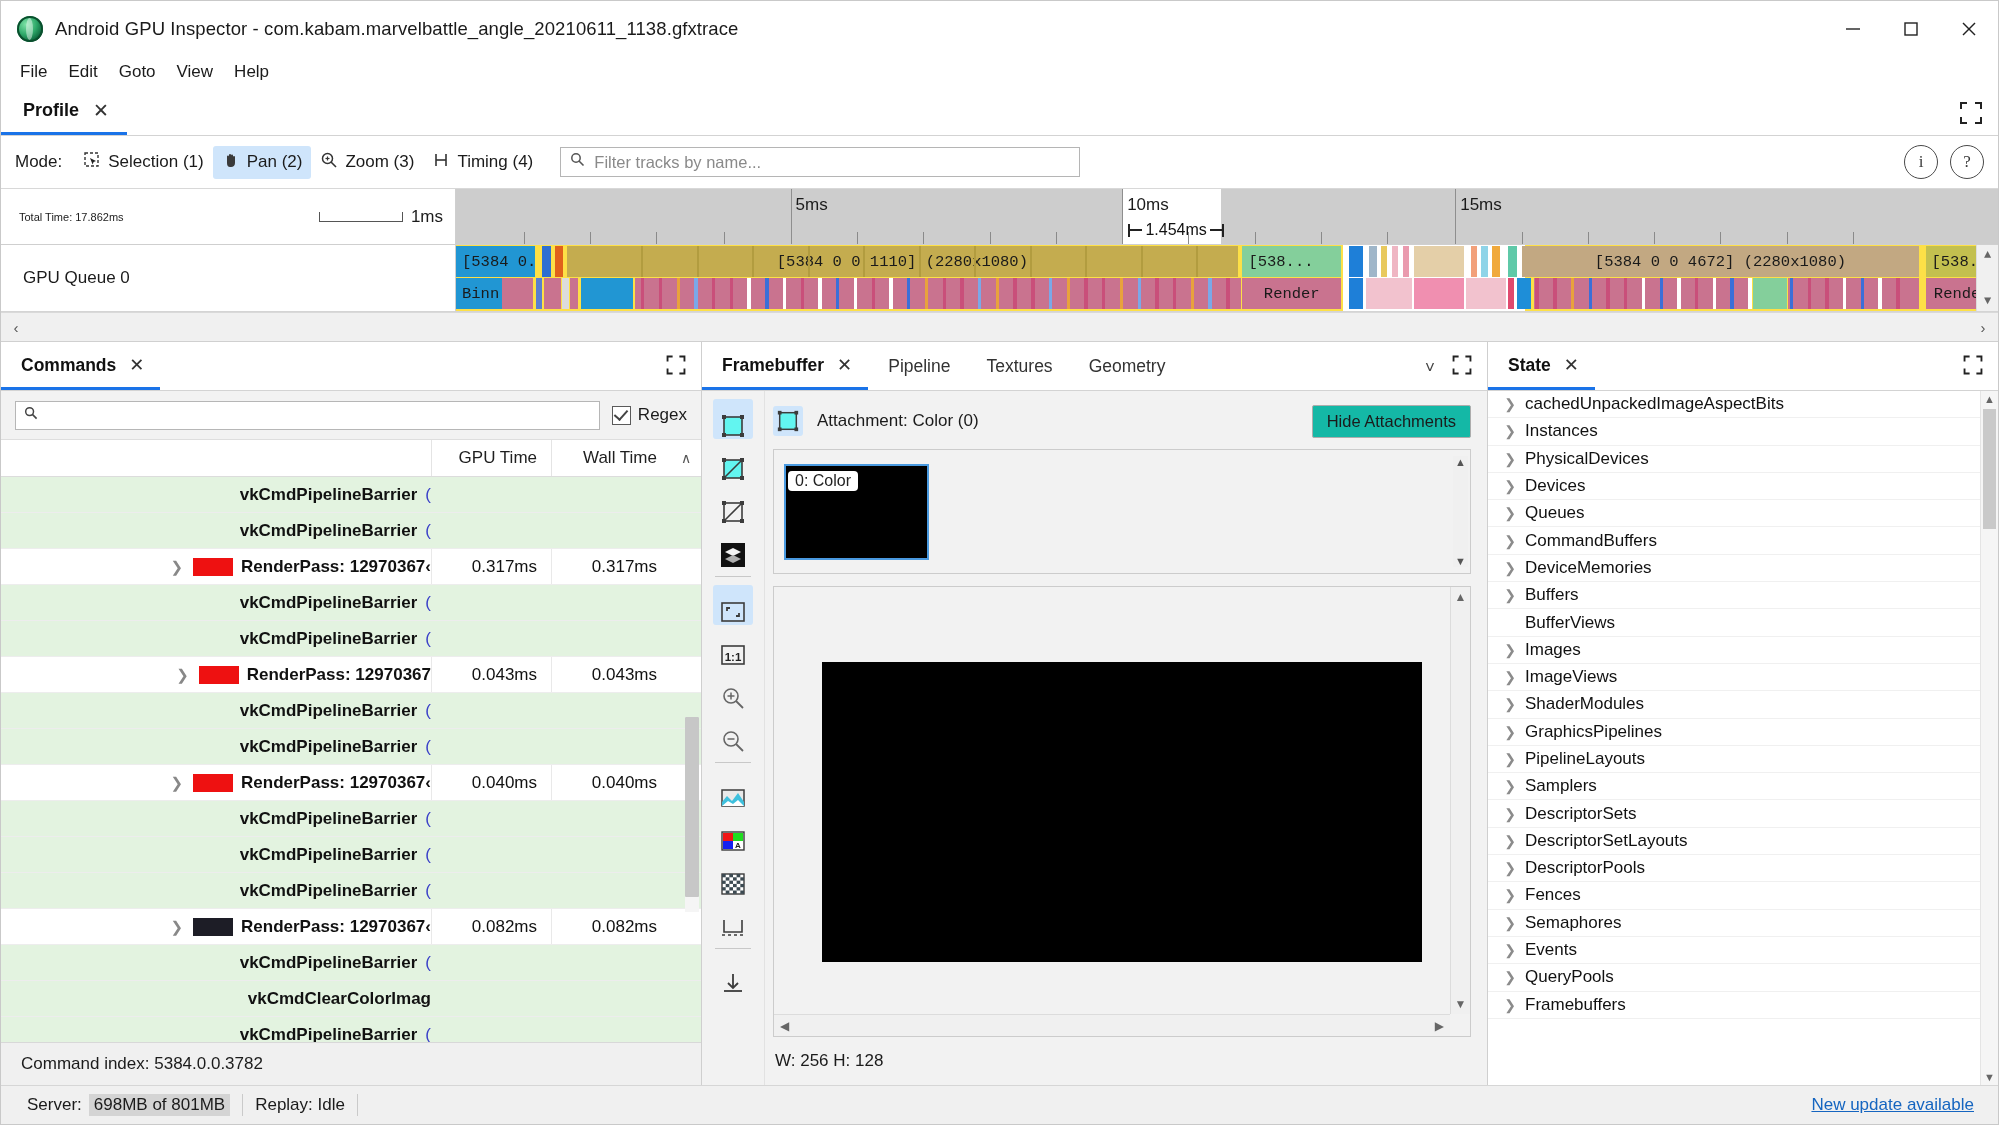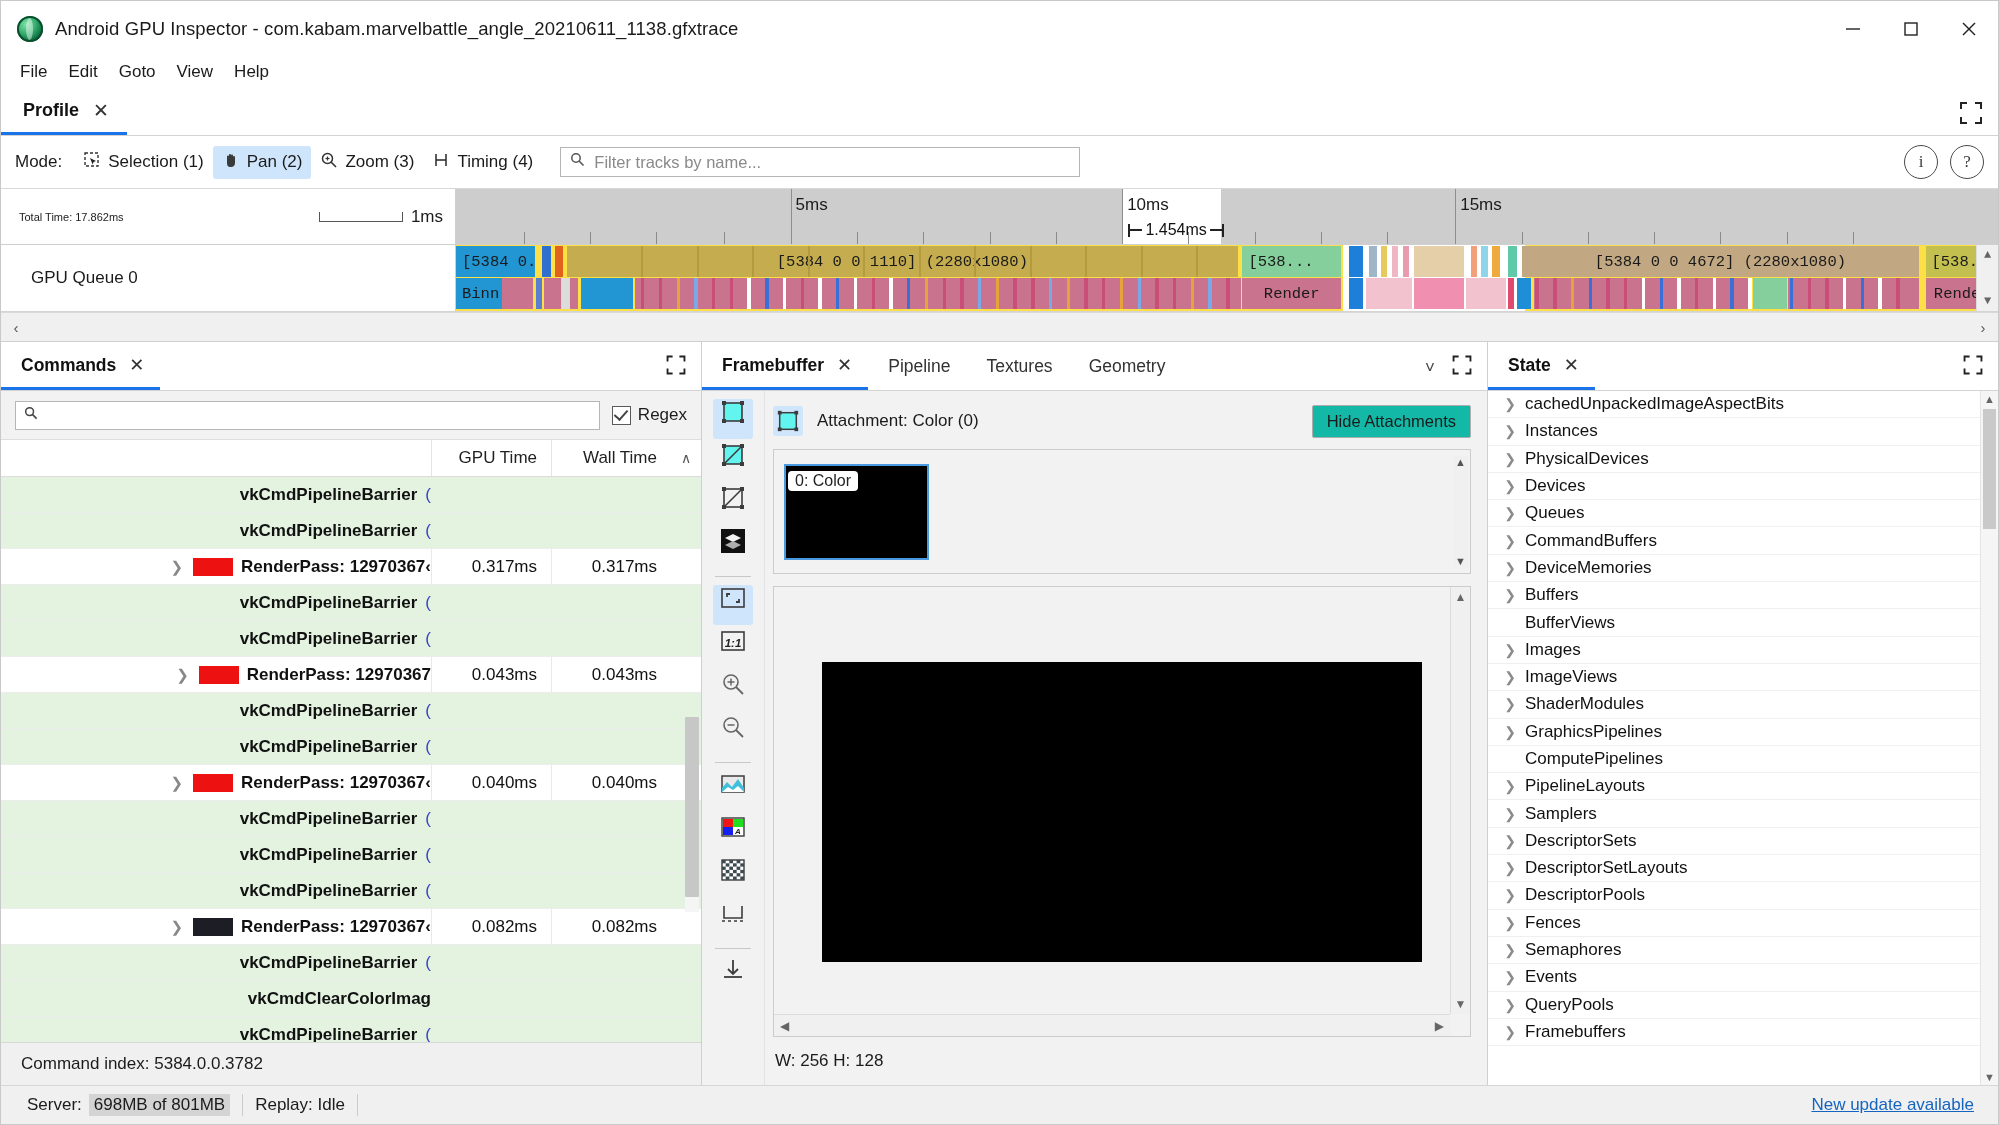--- a/index.html
+++ b/index.html
@@ -61,21 +61,21 @@
   .tl-sel{position:absolute;top:0;bottom:0;background:#fff;}
   .tick-major{position:absolute;top:0;bottom:0;width:1px;background:#8e8e8e;}
   .tick-label{position:absolute;top:6px;font-size:17px;color:#1b1b1b;padding-left:5px;}
   .tick-minor{position:absolute;bottom:0;height:12px;width:1px;background:#8a8a8a;}
   .sel-measure{position:absolute;top:32px;display:flex;align-items:center;font-size:16px;color:#111;white-space:nowrap;}
   .sel-measure .cap{width:2px;height:13px;background:#222;}
   .sel-measure .ln{height:2px;background:#222;flex:1;}
   .sel-measure .txt{padding:0 3px;}
 
   .tl-track{height:66px;display:flex;border-bottom:1px solid #d4d4d4;}
-  .tl-track-name{width:455px;min-width:455px;display:flex;align-items:center;padding-left:30px;
+  .tl-track-name{width:455px;min-width:455px;display:flex;align-items:center;padding-left:22px;
     box-sizing:border-box;border-right:1px solid #cfcfcf;font-size:17px;}
   .tl-track-body{flex:1;position:relative;background:#fde047;overflow:hidden;font-family:Liberation Mono, monospace;}
   .tl-sel-band{position:absolute;top:0;bottom:0;background:#fff;}
   .tl-row{position:absolute;left:0;right:0;height:31px;}
   .tl-row.top{top:1px;}
   .tl-row.bot{top:33px;}
   .span{position:absolute;top:0;bottom:0;display:flex;align-items:center;justify-content:center;
     font-size:15.5px;color:#1a1a1a;overflow:hidden;white-space:nowrap;box-sizing:border-box;}
   .span.lbl-left{justify-content:flex-start;padding-left:6px;}
   .tl-scroll{height:28px;display:flex;align-items:center;background:#f0f0f0;border-top:1px solid #d9d9d9;}
@@ -130,21 +130,21 @@
   .thumb{width:40px;height:18px;flex:0 0 auto;border:0;}
   .cmd-status{height:42px;min-height:42px;display:flex;align-items:center;padding-left:20px;
     background:#f0f0f0;border-top:1px solid #d8d8d8;font-size:17px;}
   .vscroll{position:absolute;right:2px;width:14px;background:#f5f5f5;}
   .vscroll .thumbbar{position:absolute;left:0;right:0;background:#c7c7c7;border-radius:1px;}
 
   
   .fb-body{flex:1;display:flex;min-height:0;background:#f2f2f2;}
   .fb-tools{width:62px;min-width:62px;background:#f2f2f2;display:flex;flex-direction:column;align-items:center;
     padding-top:8px;gap:3px;border-right:1px solid #e2e2e2;}
-  .tool{width:40px;height:40px;display:flex;align-items:flex-start;justify-content:center;border-radius:3px;cursor:pointer;font-style:italic;}
+  .tool{width:40px;height:40px;display:flex;align-items:flex-end;justify-content:center;border-radius:3px;cursor:pointer;}
   .tool.active{background:#cfe5fb;}
   .tool-sep{width:36px;height:1px;background:#c8c8c8;margin:5px 0;}
   .fb-main{flex:1;display:flex;flex-direction:column;min-width:0;padding:10px 16px 0 8px;box-sizing:border-box;}
   .fb-top{height:40px;display:flex;align-items:center;justify-content:space-between;}
   .fb-att{display:flex;align-items:center;gap:14px;font-size:17px;}
   .btn{border:1px solid #adadad;background:#14b8a6;padding:6px 14px;font-size:16.5px;cursor:pointer;border-radius:2px;}
   .fb-strip{height:125px;min-height:125px;border:1px solid #ccc;background:#f2f2f2;margin-top:8px;display:flex;
     align-items:center;padding:0 10px;box-sizing:border-box;position:relative;}
   .fb-thumb{width:145px;height:96px;border:2px solid #4a9ae0;background:#000;position:relative;box-sizing:border-box;}
   .fb-thumb .inner{position:absolute;left:1px;right:1px;top:5px;bottom:5px;background:#000;}
@@ -929,24 +929,20 @@
           </div>
           <div class="st-row">
             <span class="ar">❯</span>
             <span>ShaderModules</span>
           </div>
           <div class="st-row">
             <span class="ar">❯</span>
             <span>GraphicsPipelines</span>
           </div>
           <div class="st-row">
-            <span class="ar"></span>
-            <span>ComputePipelines</span>
-          </div>
-          <div class="st-row">
             <span class="ar">❯</span>
             <span>PipelineLayouts</span>
           </div>
           <div class="st-row">
             <span class="ar">❯</span>
             <span>Samplers</span>
           </div>
           <div class="st-row">
             <span class="ar">❯</span>
             <span>DescriptorSets</span>

